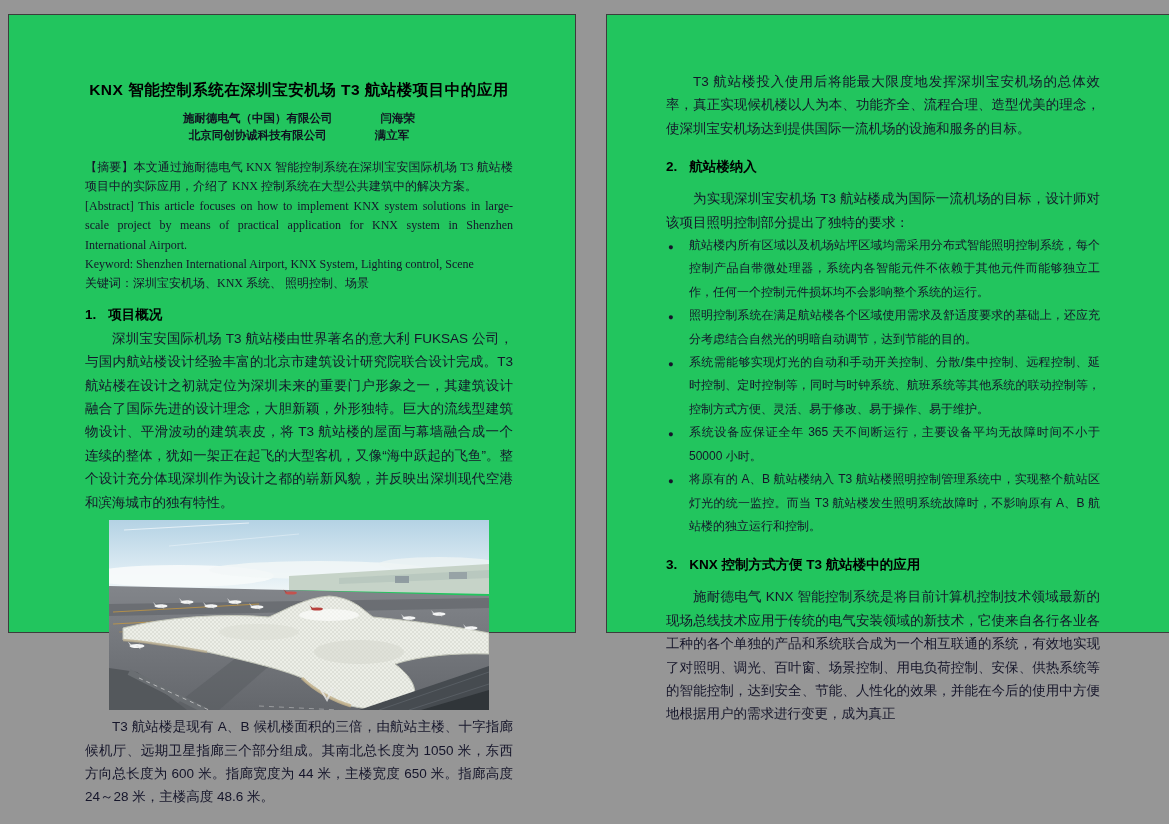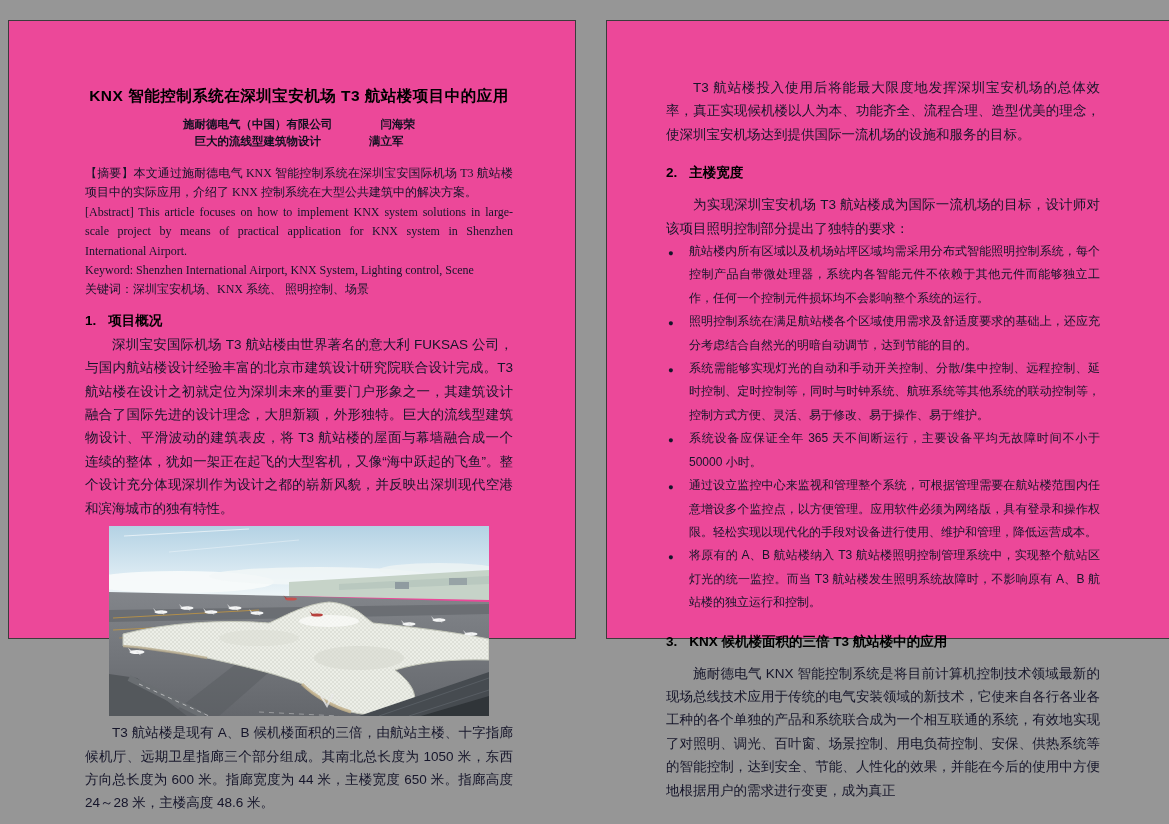--- a/index.html
+++ b/index.html
@@ -1,18 +1,18 @@
 <!DOCTYPE html>
 <html><head>
 <meta charset="utf-8">
 <style>
   html,body{margin:0;padding:0;}
   .viewer{position:relative;width:1169px;height:824px;background:#969696;
     font-family:"Liberation Sans","DejaVu Sans",sans-serif;color:#15152a;overflow:hidden;}
-  .page{position:absolute;top:20px;height:619px;background:#ec4899;
+  .page{position:absolute;top:14px;height:619px;background:#22c55e;
     border:1px solid #3c3c3c;box-sizing:border-box;}
   .page-left{left:8px;width:568px;padding:64px 62px 0 76px;}
   .page-right{left:588px;width:573px;padding:55px 78px 0 59px;margin-left:18px;}
 
   .doc-title{font-size:15.5px;font-weight:bold;text-align:center;color:#000;
     letter-spacing:.5px;line-height:22px;}
   .authors{margin-top:9px;font-size:11.5px;font-weight:bold;color:#101020;line-height:17px;}
   .author-row{display:flex;justify-content:center;gap:48px;}
   .abstract{margin-top:14px;font-size:12px;line-height:19.4px;text-align:justify;font-family:Liberation Serif, serif;}
 
@@ -36,21 +36,21 @@
   <div class="page page-left">
 
     <div class="doc-title">KNX 智能控制系统在深圳宝安机场 T3 航站楼项目中的应用</div>
 
     <div class="authors">
       <div class="author-row">
         <span>施耐德电气（中国）有限公司</span>
         <span>闫海荣</span>
       </div>
       <div class="author-row">
-        <span>巨大的流线型建筑物设计</span>
+        <span>北京同创协诚科技有限公司</span>
         <span>满立军</span>
       </div>
     </div>
 
     <div class="abstract">
       <div>【摘要】本文通过施耐德电气 KNX 智能控制系统在深圳宝安国际机场 T3 航站楼项目中的实际应用，介绍了 KNX 控制系统在大型公共建筑中的解决方案。</div>
       <div>[Abstract] This article focuses on how to implement KNX system solutions in large-scale project by means of practical application for KNX system in Shenzhen International Airport.</div>
       <div>Keyword: Shenzhen International Airport, KNX System, Lighting control, Scene</div>
       <div>关键词：深圳宝安机场、KNX 系统、 照明控制、场景</div>
     </div>
@@ -148,35 +148,34 @@
 
     <p class="body-p">T3 航站楼是现有 A、B 候机楼面积的三倍，由航站主楼、十字指廊候机厅、远期卫星指廊三个部分组成。其南北总长度为 1050 米，东西方向总长度为 600 米。指廊宽度为 44 米，主楼宽度 650 米。指廊高度 24～28 米，主楼高度 48.6 米。</p>
   </div>
 
   <div class="page page-right">
 
     <p class="body-p" style="margin-top:0">T3 航站楼投入使用后将能最大限度地发挥深圳宝安机场的总体效率，真正实现候机楼以人为本、功能齐全、流程合理、造型优美的理念，使深圳宝安机场达到提供国际一流机场的设施和服务的目标。</p>
 
     <div class="h-sec">
       <span>2.</span>
-      <span>主楼宽度</span>
+      <span>航站楼纳入</span>
     </div>
 
     <p class="body-p">为实现深圳宝安机场 T3 航站楼成为国际一流机场的目标，设计师对该项目照明控制部分提出了独特的要求：</p>
 
     <ul class="bullets">
       <li><span class="dot"></span><span>航站楼内所有区域以及机场站坪区域均需采用分布式智能照明控制系统，每个控制产品自带微处理器，系统内各智能元件不依赖于其他元件而能够独立工作，任何一个控制元件损坏均不会影响整个系统的运行。</span></li>
       <li><span class="dot"></span><span>照明控制系统在满足航站楼各个区域使用需求及舒适度要求的基础上，还应充分考虑结合自然光的明暗自动调节，达到节能的目的。</span></li>
       <li><span class="dot"></span><span>系统需能够实现灯光的自动和手动开关控制、分散/集中控制、远程控制、延时控制、定时控制等，同时与时钟系统、航班系统等其他系统的联动控制等，控制方式方便、灵活、易于修改、易于操作、易于维护。</span></li>
       <li><span class="dot"></span><span>系统设备应保证全年 365 天不间断运行，主要设备平均无故障时间不小于 50000 小时。</span></li>
-      <li><span class="dot"></span><span>通过设立监控中心来监视和管理整个系统，可根据管理需要在航站楼范围内任意增设多个监控点，以方便管理。应用软件必须为网络版，具有登录和操作权限。轻松实现以现代化的手段对设备进行使用、维护和管理，降低运营成本。</span></li>
       <li><span class="dot"></span><span>将原有的 A、B 航站楼纳入 T3 航站楼照明控制管理系统中，实现整个航站区灯光的统一监控。而当 T3 航站楼发生照明系统故障时，不影响原有 A、B 航站楼的独立运行和控制。</span></li>
     </ul>
 
     <div class="h-sec">
       <span>3.</span>
-      <span>KNX 候机楼面积的三倍 T3 航站楼中的应用</span>
+      <span>KNX 控制方式方便 T3 航站楼中的应用</span>
     </div>
 
     <p class="body-p">施耐德电气 KNX 智能控制系统是将目前计算机控制技术领域最新的现场总线技术应用于传统的电气安装领域的新技术，它使来自各行各业各工种的各个单独的产品和系统联合成为一个相互联通的系统，有效地实现了对照明、调光、百叶窗、场景控制、用电负荷控制、安保、供热系统等的智能控制，达到安全、节能、人性化的效果，并能在今后的使用中方便地根据用户的需求进行变更，成为真正</p>
   </div>
 
 </div>
 
 </body></html>

